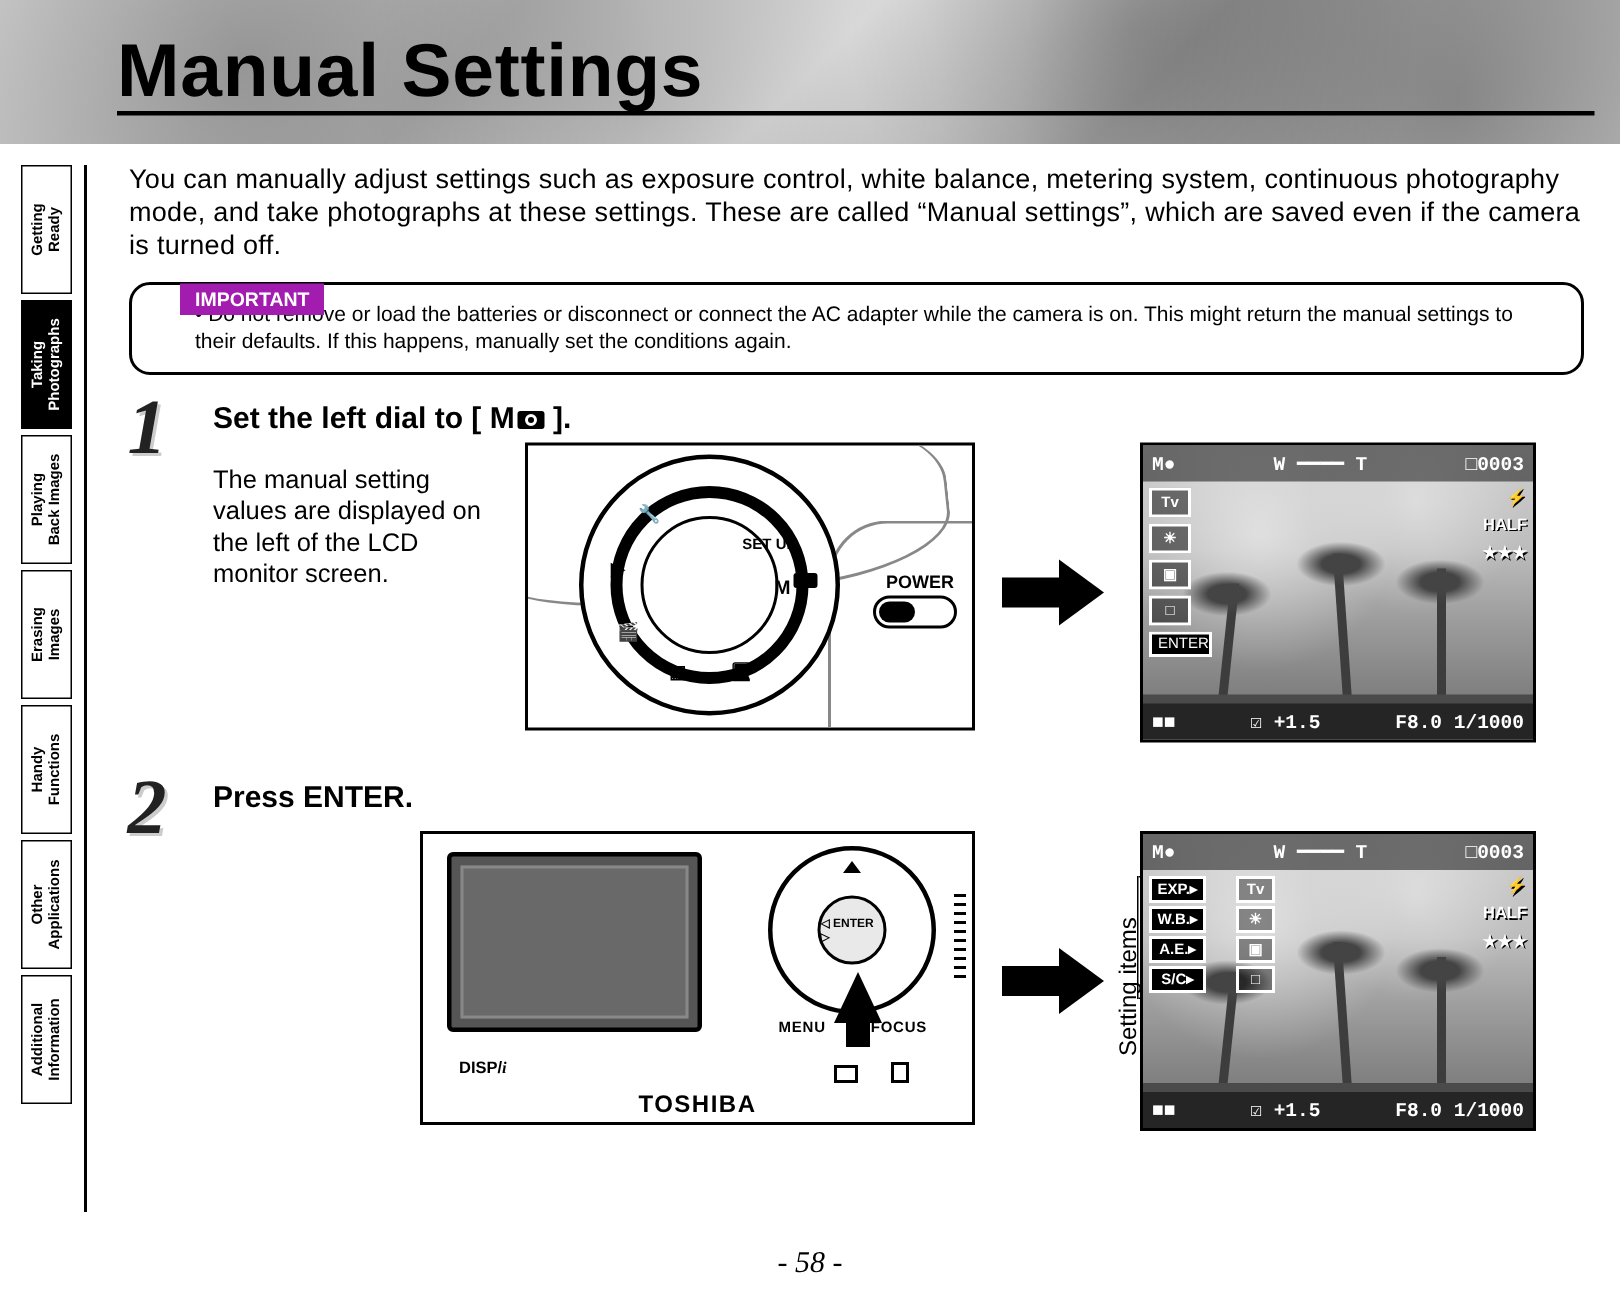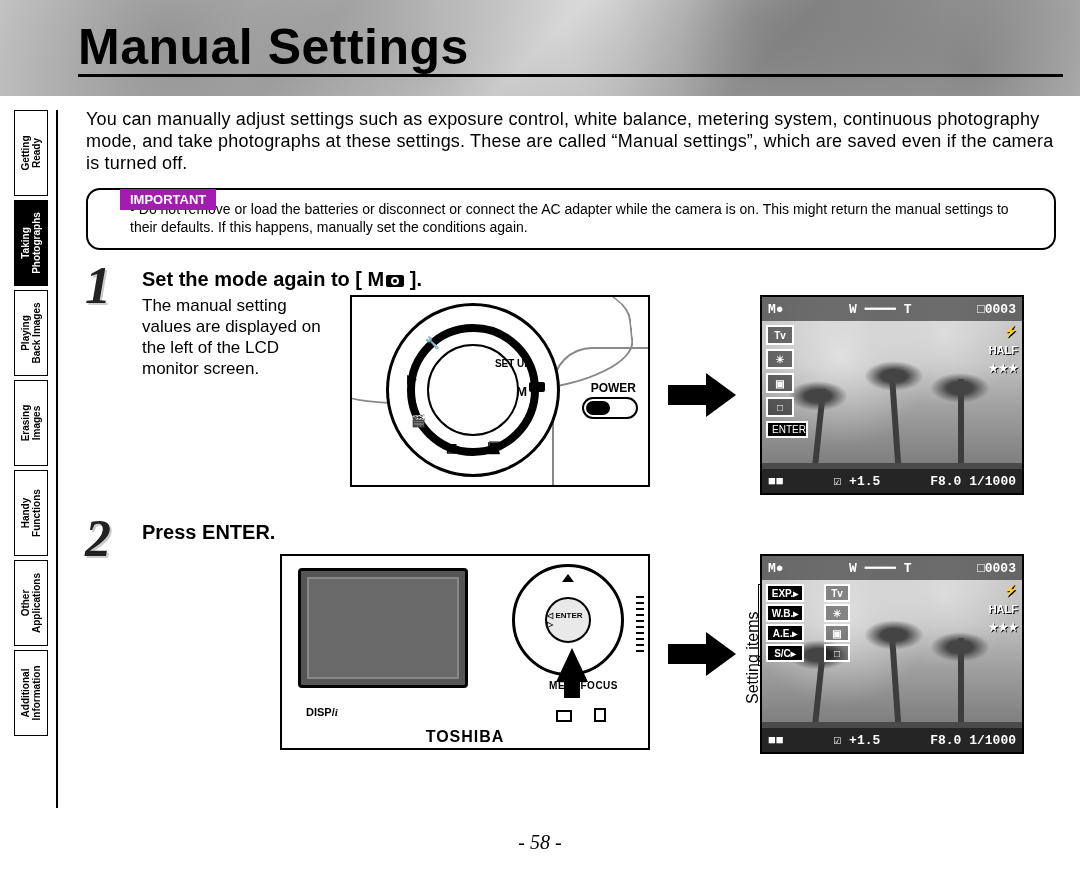--- a/index.html
+++ b/index.html
@@ -52,21 +52,21 @@
   
   .step { position: relative; margin-top: 18px; }
   .step-icon {
     position: absolute; left: -12px; top: -6px; width: 48px; height: 48px;
     font-style: italic; font-family: "Times New Roman", serif; font-weight: 700;
     font-size: 52px; color: #222; line-height: 48px; text-align: center;
     text-shadow: 2px 2px 0 #ccc;
   }
   .step-content { margin-left: 56px; }
   .step-heading { font-size: 20px; font-weight: 700; }
-  .step-body { font-size: 17px; line-height: 21px; margin-top: 0; }
+  .step-body { font-size: 17px; line-height: 21px; margin-top: 14px; }
 
   .step-row { display: flex; align-items: flex-start; margin-top: 4px; gap: 18px; }
 
   
   .illus-box { border: 2px solid #000; background: #fff; position: relative; overflow: hidden; }
   .dial-box { width: 300px; height: 192px; }
   .dial-outer { position: absolute; left: 34px; top: 6px; width: 174px; height: 174px; border: 3px solid #000; border-radius: 50%; background: #fff; }
   .dial-mid { position: absolute; inset: 18px; border: 8px solid #000; border-radius: 50%; }
   .dial-inner { position: absolute; inset: 38px; border: 2px solid #000; border-radius: 50%; background: #fff; }
   .dial-mark {
@@ -116,21 +116,21 @@
 
   
   .camback { width: 370px; height: 196px; }
   .camback .lcd-rect { position:absolute; left:16px; top:12px; width:170px; height:120px; border:3px solid #000; border-radius:4px; background:#555; }
   .camback .lcd-rect::after { content:""; position:absolute; inset:6px; border:2px solid #888; background:#696969; }
   .camback .ctrl-ring { position:absolute; right:24px; top:8px; width:112px; height:112px; border:3px solid #000; border-radius:50%; background:#fff; }
   .camback .ctrl-ring .center { position:absolute; inset:30px; border:2px solid #000; border-radius:50%; background:#e9e9e9; display:flex; align-items:center; justify-content:center; font-size:9px; font-weight:700; flex-direction:column; }
   .camback .arrow-up { position:absolute; left:50%; top:7px; transform:translateX(-50%); width:0; height:0; border-left:6px solid transparent; border-right:6px solid transparent; border-bottom:8px solid #000; }
   .camback .big-up-arrow { position:absolute; right:60px; top:92px; width:0; height:0; border-left:16px solid transparent; border-right:16px solid transparent; border-bottom:34px solid #000; }
   .camback .big-up-arrow::after { content:""; position:absolute; left:-8px; top:32px; width:16px; height:18px; background:#000; }
-  .camback .menu-lbls { position:absolute; right:30px; top:124px; font-size:10px; font-weight:700; letter-spacing:0.5px; display:flex; gap:0; }
+  .camback .menu-lbls { position:absolute; right:30px; top:124px; font-size:10px; font-weight:700; letter-spacing:0.5px; display:flex; gap:30px; }
   .camback .disp { position:absolute; left:24px; top:150px; font-size:11px; font-weight:700; }
   .camback .brand { position:absolute; left:50%; top:172px; transform:translateX(-50%); font-size:16px; font-weight:900; letter-spacing:1px; font-family: Arial;}
   .camback .folder { position:absolute; right:76px; top:154px; width:16px; height:12px; border:2px solid #000; }
   .camback .trash { position:absolute; right:42px; top:152px; width:12px; height:14px; border:2px solid #000; }
   .camback .side-lines { position:absolute; right:4px; top:40px; width:8px; height:60px; background: repeating-linear-gradient(#000 0 2px, transparent 2px 6px); }
 
   .setting-items-label {
     position: absolute; transform: rotate(-90deg); transform-origin: left top;
     font-size: 16px;
   }
@@ -187,21 +187,21 @@
 
   <div class="important-box">
     <div class="important-badge">IMPORTANT</div>
     <div class="important-list">• Do not remove or load the batteries or disconnect or connect the AC adapter while the camera is on. This might return the manual settings to their defaults. If this happens, manually set the conditions again.</div>
   </div>
 
   <div class="step">
     <div class="step-icon">1</div>
     <div class="step-content">
       <div class="step-heading">
-        <span>Set the mode again to [ M</span><span class="camera-icon"></span><span> ].</span>
+        <span>Set the left dial to [ M</span><span class="camera-icon"></span><span> ].</span>
       </div>
       <div class="step-row">
         <div class="step-body" style="width:190px">The manual setting values are displayed on the left of the LCD monitor screen.</div>
 
         <div class="illus-box dial-box">
           <div class="contour1"></div>
           <div class="contour2"></div>
           <div class="dial-outer">
             <div class="dial-mid"></div>
             <div class="dial-inner"></div>

